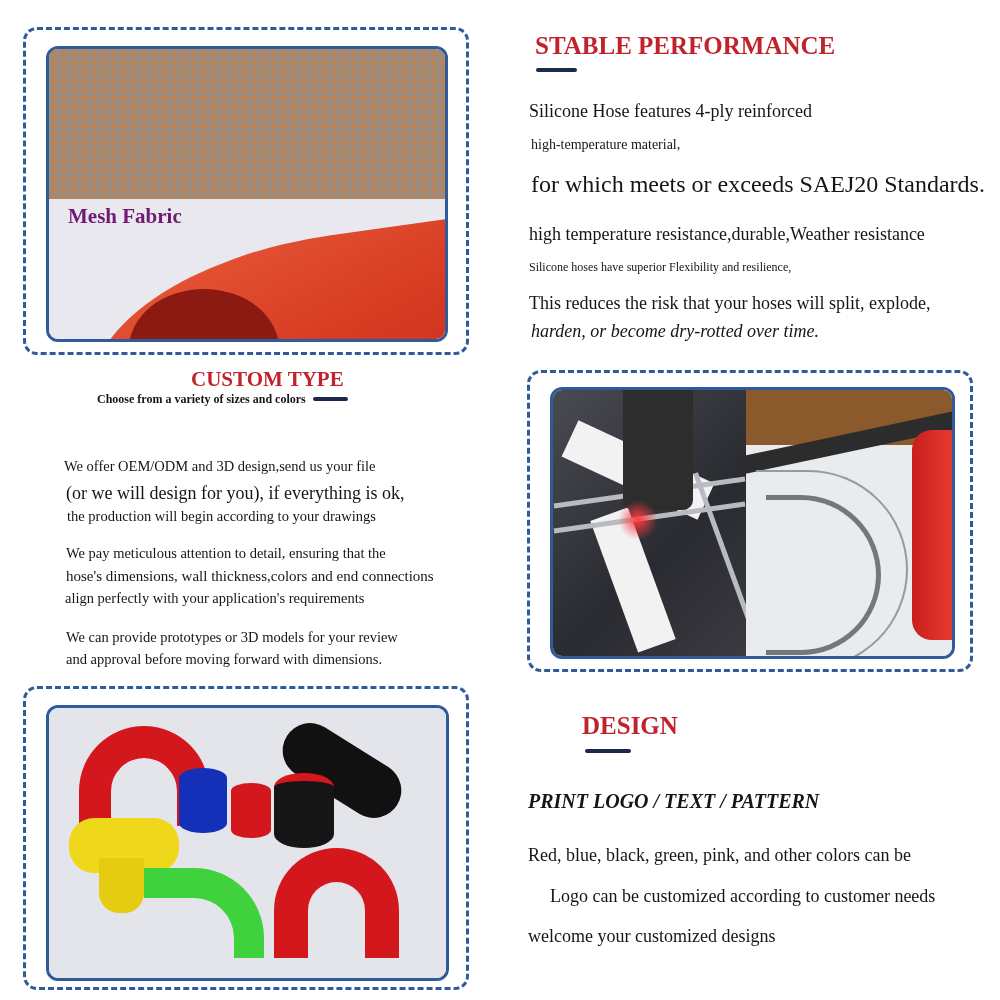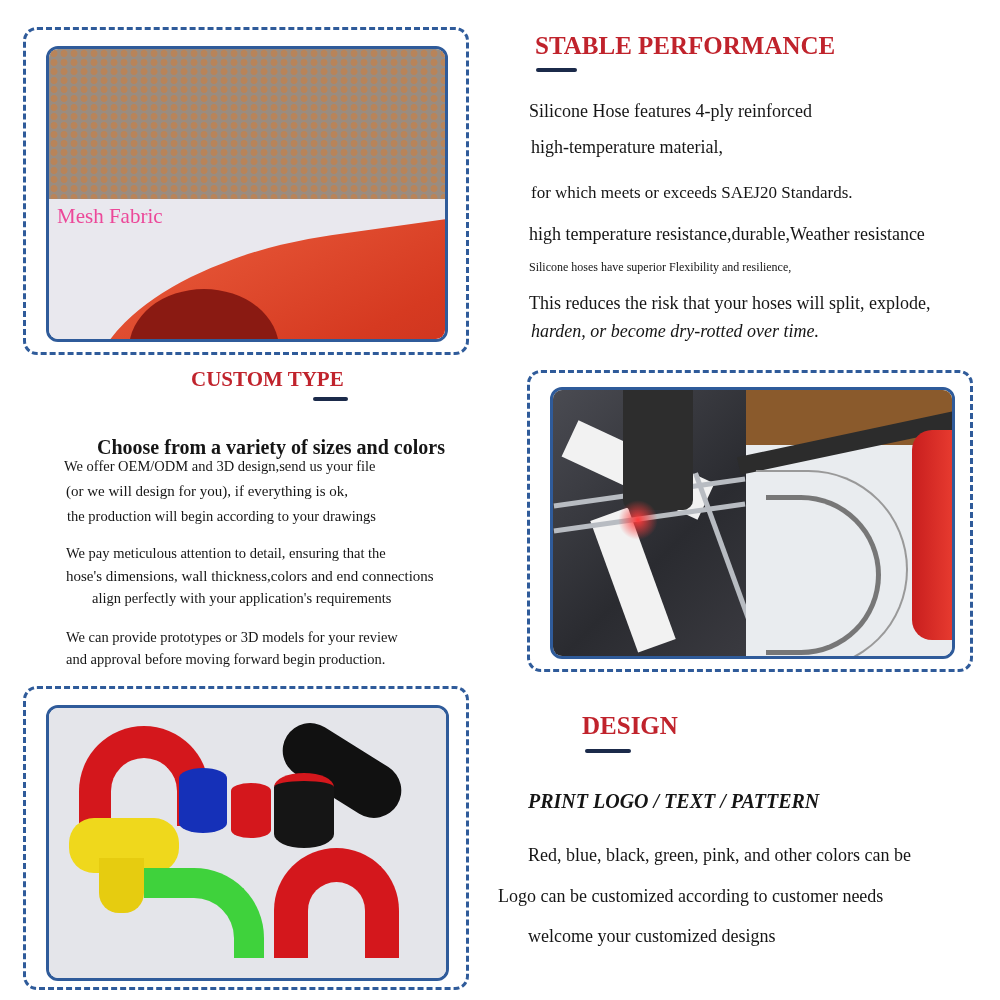--- a/index.html
+++ b/index.html
@@ -13,21 +13,21 @@
 
   
   .mesh { position:absolute; left:0; top:0; width:100%; height:150px;
     background-color:#9a8c80;
     background-image: radial-gradient(circle, #b8845a 3.2px, transparent 3.8px);
     background-size:10px 9px; }
   .mesh-lower { position:absolute; left:0; top:150px; width:100%; height:150px; background:#e9e8ee; }
   .hose-tube { position:absolute; left:40px; top:185px; width:520px; height:260px; border-radius:50% 0 0 0;
     background:linear-gradient(160deg,#e85a3a 0%,#d63a21 45%,#b9251a 100%); transform:rotate(-8deg); }
   .hose-inner { position:absolute; left:80px; top:240px; width:150px; height:120px; border-radius:50%; background:#8a1a12; }
-  .mesh-label { position:absolute; left:8px; top:155px; font-size:21px; font-weight:normal; color:#ec4899; }
+  .mesh-label { position:absolute; left:19px; top:155px; font-size:21px; font-weight:bold; color:#701a75; }
 
   
   .left-half { position:absolute; left:0; top:0; width:193px; height:100%; background:linear-gradient(135deg,#4a4b52,#2a2b30 60%,#3a3a40); }
   .right-half { position:absolute; left:193px; top:0; right:0; height:100%; background:#e9ecef; }
   .brown { position:absolute; left:0; top:0; right:0; height:55px; background:#8a5a2c; }
   .dark-edge { position:absolute; left:-10px; top:40px; width:260px; height:18px; background:#2c2c2c; transform:rotate(-12deg); }
   .bend { position:absolute; left:20px; top:105px; width:110px; height:150px; border:5px solid #777; border-left:none; border-radius:0 80px 80px 0; }
   .bend2 { position:absolute; left:10px; top:80px; width:150px; height:195px; border:2px solid #999; border-left:none; border-radius:0 100px 100px 0; }
   .red-hose { position:absolute; right:0; top:40px; width:40px; height:210px; background:linear-gradient(90deg,#c81e1e,#e63a2f); border-radius:20px 0 0 20px; }
   .rail { position:absolute; height:5px; background:#b8bcc2; }
@@ -49,38 +49,38 @@
     <div class="mesh-lower"></div>
     <div class="hose-tube"></div>
     <div class="hose-inner"></div>
     <div class="mesh-label">Mesh Fabric</div>
   </div>
 </div>
 
 <div class="h-red" style="left:535px;top:32px;font-size:25px;">STABLE PERFORMANCE</div>
 <div class="bar" style="left:536px;top:68px;width:41px;"></div>
 <div class="txt" style="left:529px;top:102px;font-size:18px;">Silicone Hose features 4-ply reinforced</div>
-<div class="txt" style="left:531px;top:138px;font-size:18px;text-align:right;">high-temperature material,</div>
-<div class="txt" style="left:531px;top:184px;font-size:17px;">for which meets or exceeds SAEJ20 Standards.</div>
+<div class="txt" style="left:531px;top:138px;font-size:14px;text-align:right;">high-temperature material,</div>
+<div class="txt" style="left:531px;top:172px;font-size:24px;">for which meets or exceeds SAEJ20 Standards.</div>
 <div class="txt" style="left:529px;top:225px;font-size:18px;">high temperature resistance,durable,Weather resistance</div>
 <div class="txt" style="left:529px;top:261px;font-size:12px;">Silicone hoses have superior Flexibility and resilience,</div>
 <div class="txt" style="left:529px;top:294px;font-size:18px;">This reduces the risk that your hoses will split, explode,</div>
 <div class="txt" style="left:531px;top:322px;font-size:18px;font-style:italic;">harden, or become dry-rotted over time.</div>
 
 <div class="h-red" style="left:191px;top:367px;font-size:21px;">CUSTOM TYPE</div>
 <div class="bar" style="left:313px;top:397px;width:35px;"></div>
-<div class="txt bold" style="left:97px;top:437px;font-size:20px;">Choose from a variety of sizes and colors</div>
+<div class="txt bold" style="left:97px;top:393px;font-size:12px;">Choose from a variety of sizes and colors</div>
 <div class="txt" style="left:64px;top:459px;font-size:14.5px;">We offer OEM/ODM and 3D design,send us your file</div>
-<div class="txt" style="left:66px;top:484px;font-size:15px;">(or we will design for you), if everything is ok,</div>
+<div class="txt" style="left:66px;top:484px;font-size:18px;">(or we will design for you), if everything is ok,</div>
 <div class="txt" style="left:67px;top:509px;font-size:14.5px;">the production will begin according to your drawings</div>
 <div class="txt" style="left:66px;top:546px;font-size:14.5px;">We pay meticulous attention to detail, ensuring that the</div>
 <div class="txt" style="left:66px;top:569px;font-size:15px;">hose's dimensions, wall thickness,colors and end connections</div>
-<div class="txt" style="left:65px;top:591px;font-size:14.5px;margin-left:27px;">align perfectly with your application's requirements</div>
+<div class="txt" style="left:65px;top:591px;font-size:14.5px;">align perfectly with your application's requirements</div>
 <div class="txt" style="left:66px;top:630px;font-size:14.5px;">We can provide prototypes or 3D models for your review</div>
-<div class="txt" style="left:66px;top:652px;font-size:14.5px;">and approval before moving forward begin production.</div>
+<div class="txt" style="left:66px;top:652px;font-size:14.5px;">and approval before moving forward with dimensions.</div>
 
 <div class="frame" style="left:527px;top:370px;width:446px;height:302px;">
   <div class="photo" style="left:20px;top:14px;width:405px;height:272px;">
     <div class="left-half">
       <div class="white-part"></div>
       <div class="white-part2"></div>
       <div class="rail" style="left:0;top:100px;width:193px;transform:rotate(-8deg);"></div>
       <div class="rail" style="left:0;top:125px;width:193px;transform:rotate(-8deg);"></div>
       <div class="rail" style="left:80px;top:170px;width:190px;transform:rotate(70deg);"></div>
       <div class="head"></div>
@@ -115,14 +115,14 @@
     <div class="h" style="left:95px;top:160px;width:120px;height:90px;border:30px solid #3fd23c;border-left:none;border-bottom:none;border-radius:0 70px 0 0;box-sizing:border-box;"></div>
 
     <div class="h" style="left:225px;top:140px;width:125px;height:110px;border:34px solid #d4171c;border-bottom:none;border-radius:70px 70px 0 0;box-sizing:border-box;"></div>
   </div>
 </div>
 
 <div class="h-red" style="left:582px;top:712px;font-size:25px;">DESIGN</div>
 <div class="bar" style="left:585px;top:749px;width:46px;"></div>
 <div class="txt bold" style="left:528px;top:791px;font-size:20px;font-style:italic;">PRINT LOGO / TEXT / PATTERN</div>
 <div class="txt" style="left:528px;top:846px;font-size:18px;">Red, blue, black, green, pink, and other colors can be</div>
-<div class="txt" style="left:498px;top:887px;font-size:18px;">Logo can be customized according to customer needs</div>
+<div class="txt" style="left:550px;top:887px;font-size:18px;">Logo can be customized according to customer needs</div>
 <div class="txt" style="left:528px;top:927px;font-size:18px;">welcome your customized designs</div>
 
 </body></html>

